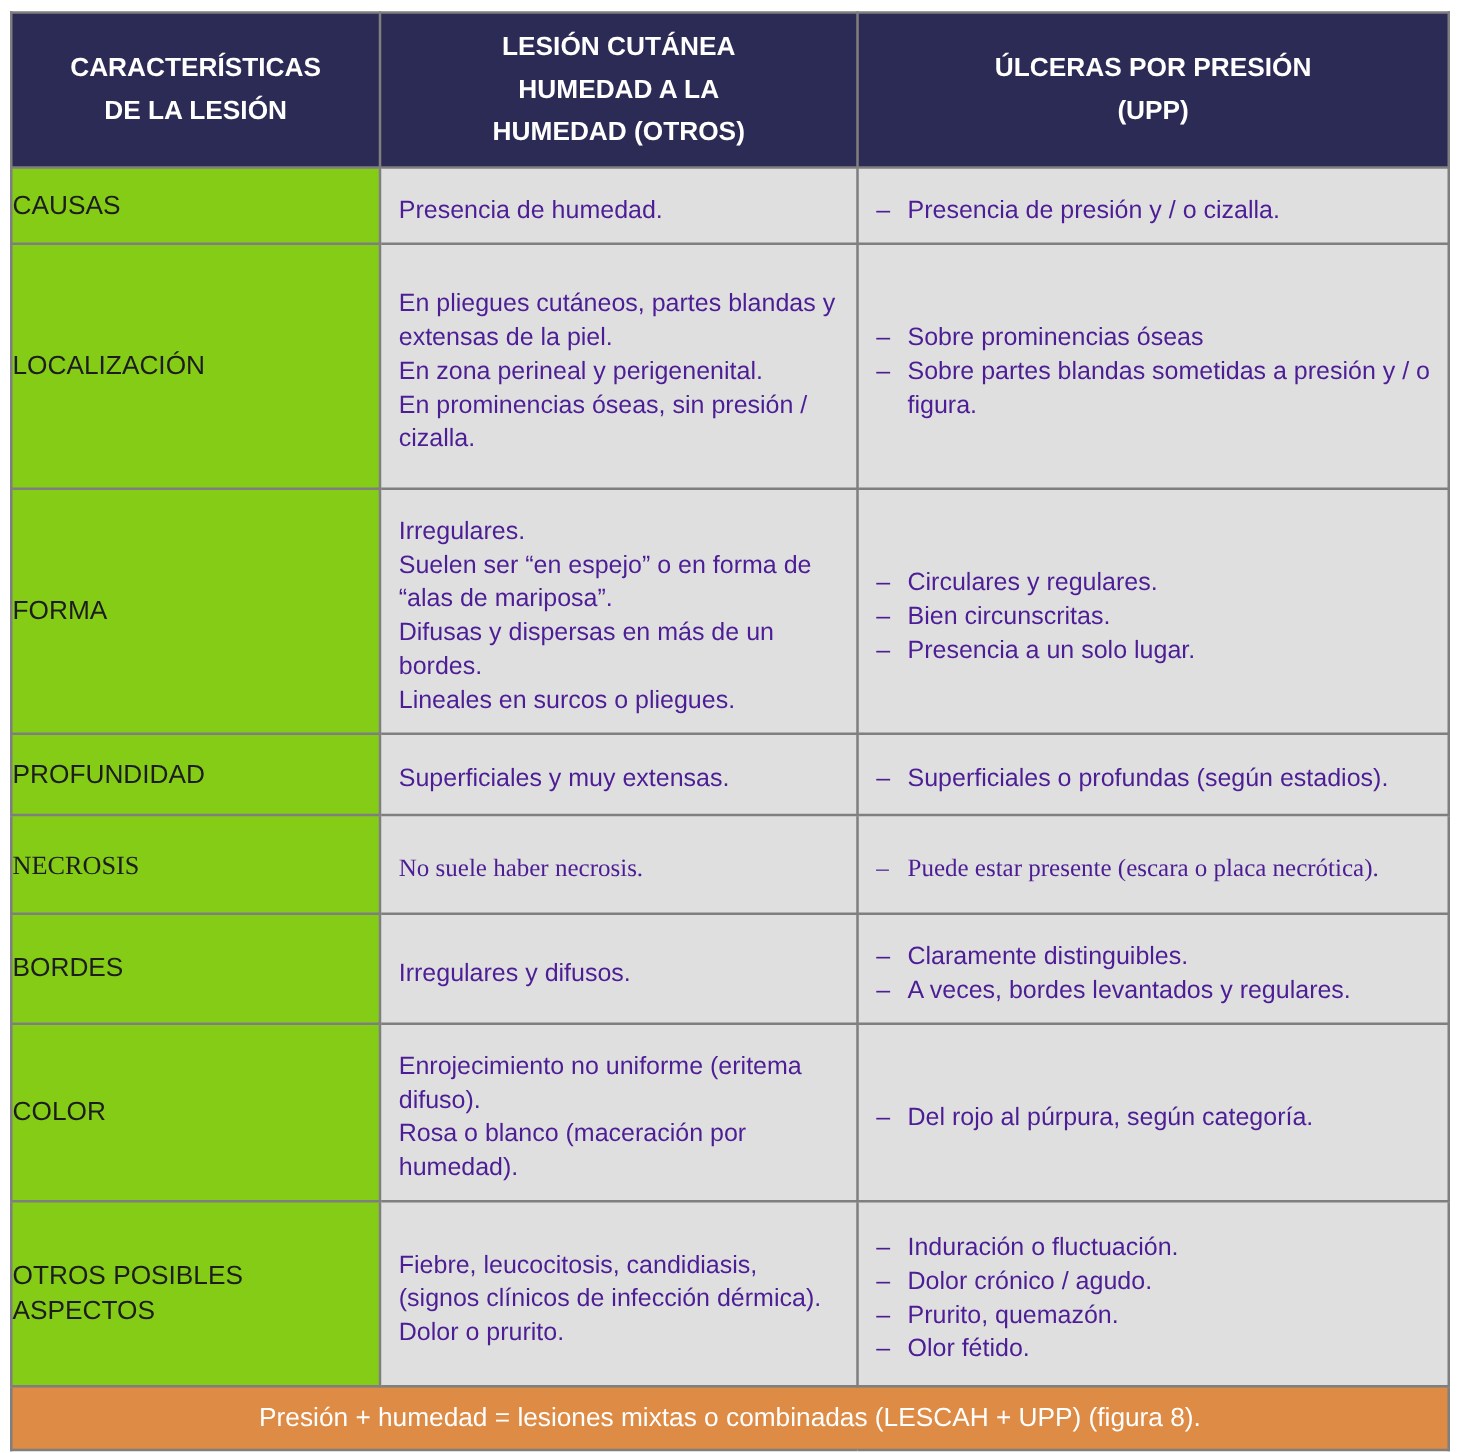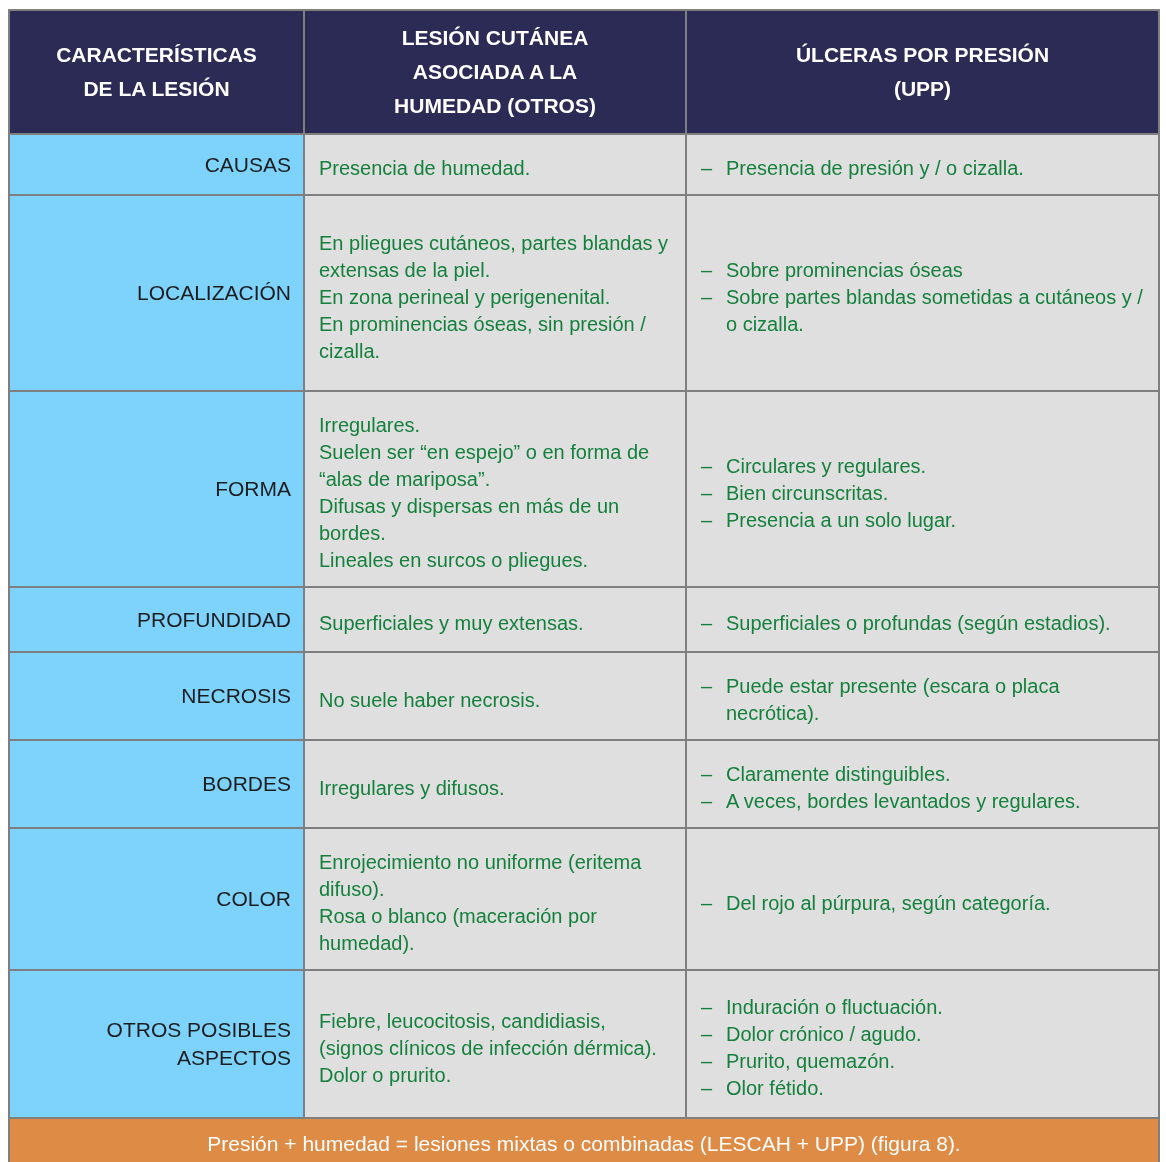--- a/index.html
+++ b/index.html
@@ -35,30 +35,30 @@
     background: #2c2b55;
     color: #ffffff;
     font-size: 21px;
     font-weight: bold;
     text-align: center;
     padding: 10px 8px;
   }
   th .hline { line-height: 34px; }
 
   td.feature {
-    background: #7dd3fc;
+    background: #84cc16;
     color: #1d1d1f;
     font-size: 21px;
-    text-align: right;
-    padding: 10px 12px 10px 14px;
+    text-align: left;
+    padding: 10px 12px 10px 0;
     line-height: 28px;
   }
   td.lescah, td.upp {
     background: #dfdfdf;
-    color: #15803d;
+    color: #4c1d95;
     font-size: 20px;
     text-align: left;
     padding: 20px 12px 12px 14px;
     line-height: 27px;
   }
   .bullet {
     position: relative;
     padding-left: 25px;
   }
   .bullet::before {
@@ -76,21 +76,21 @@
     line-height: 27px;
   }
   tr.footer b { font-weight: normal; }
 
   
   tr.h-header  { height: 123px; }
   tr.h-causas  { height: 51px;  }
   tr.h-local   { height: 196px; }
   tr.h-forma   { height: 195px; }
   tr.h-prof    { height: 65px;  }
-  tr.h-necro   { height: 79px;  }
+  tr.h-necro   { height: 79px; font-family: Liberation Serif, serif;  }
   tr.h-bordes  { height: 80px; }
   tr.h-color   { height: 124px; }
   tr.h-otros   { height: 148px; }
   tr.footer    { height: 50px;  }
 </style>
 </head>
 <body>
 
 <div class="page">
   <table class="cmp">
@@ -100,21 +100,21 @@
         <col class="c3">
     </colgroup>
     <thead>
       <tr class="h-header">
         <th>
             <div class="hline">CARACTERÍSTICAS</div>
             <div class="hline">DE LA LESIÓN</div>
           </th>
         <th>
             <div class="hline">LESIÓN CUTÁNEA</div>
-            <div class="hline">ASOCIADA A LA</div>
+            <div class="hline">HUMEDAD A LA</div>
             <div class="hline">HUMEDAD (OTROS)</div>
           </th>
         <th>
             <div class="hline">ÚLCERAS POR PRESIÓN</div>
             <div class="hline">(UPP)</div>
           </th>
       </tr>
     </thead>
     <tbody id="tbody">
   <tr class="h-causas">
@@ -129,21 +129,21 @@
 
   <tr class="h-local">
     <td class="feature">LOCALIZACIÓN</td>
     <td class="lescah">
             <div class="line">En pliegues cutáneos, partes blandas y extensas de la piel.</div>
             <div class="line">En zona perineal y perigenenital.</div>
             <div class="line">En prominencias óseas, sin presión / cizalla.</div>
           </td>
     <td class="upp">
             <div class="bullet">Sobre prominencias óseas</div>
-            <div class="bullet">Sobre partes blandas sometidas a cutáneos y / o cizalla.</div>
+            <div class="bullet">Sobre partes blandas sometidas a presión y / o figura.</div>
           </td>
   </tr>
 
   <tr class="h-forma">
     <td class="feature">FORMA</td>
     <td class="lescah">
             <div class="line">Irregulares.</div>
             <div class="line">Suelen ser “en espejo” o en forma de “alas de mariposa”.</div>
             <div class="line">Difusas y dispersas en más de un bordes.</div>
             <div class="line">Lineales en surcos o pliegues.</div>

